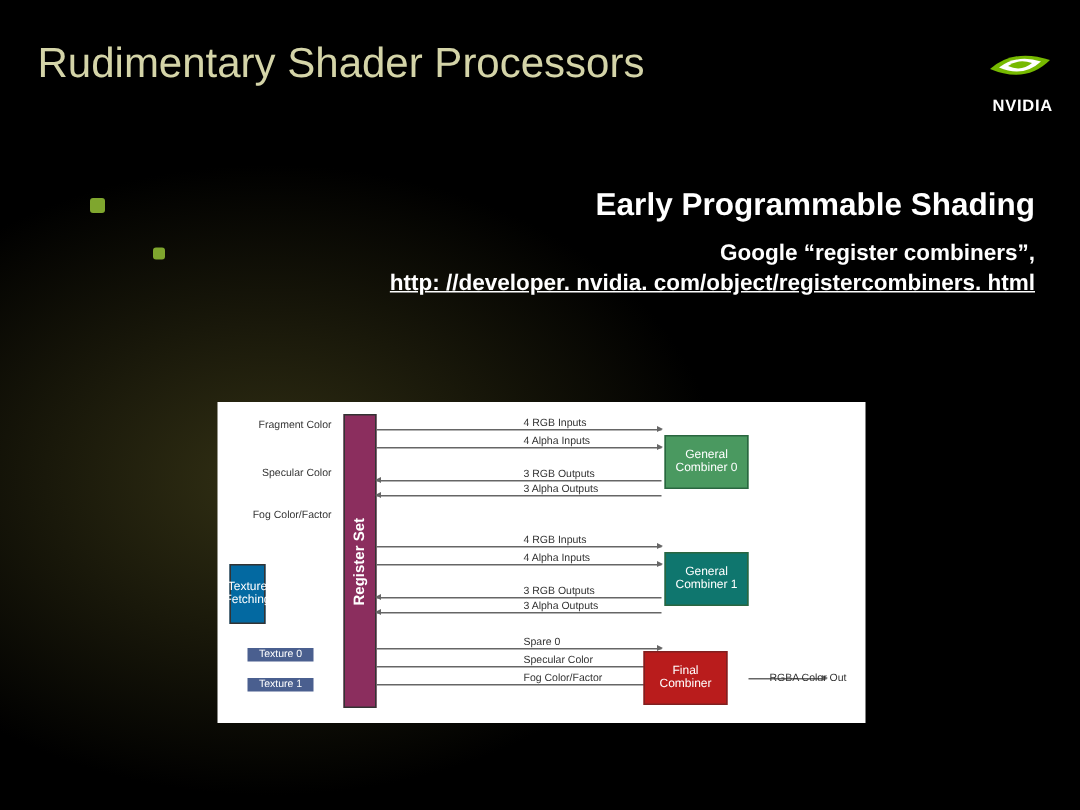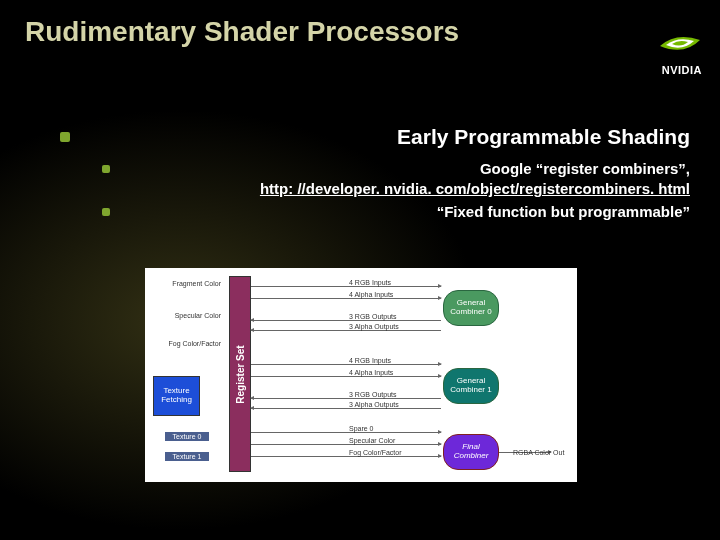--- a/index.html
+++ b/index.html
@@ -8,24 +8,24 @@
     height: 540px;
     background: #000;
     background: radial-gradient(ellipse 500px 350px at 180px 320px, #323014 0%, #000 60%);
     font-family: Arial, Helvetica, sans-serif;
     color: #fff;
     position: relative;
     overflow: hidden;
   }
   .title {
     position: absolute;
-    top: 16px;
+    top: 26px;
     left: 25px;
     font-size: 28px;
-    font-weight: bold;
+    font-weight: normal;
     color: #d4d4a8;
   }
   .logo {
     position: absolute;
     top: 30px;
     right: 18px;
     text-align: right;
   }
   .logo-eye {
     width: 44px;
@@ -91,27 +91,27 @@
     left: 145px;
     width: 432px;
     height: 214px;
     background: #fff;
     font-size: 7px;
     font-family: Arial, sans-serif;
     color: #333;
   }
   .dg-inner { position: absolute; inset: 8px; }
   .box { position: absolute; border: 1px solid #333; display: flex; align-items: center; justify-content: center; text-align: center; line-height: 1.1; }
-  .tex-fetch { left: 0; top: 100px; width: 47px; height: 40px; background: #1d4ed8; color: #fff; font-size: 8px; }
+  .tex-fetch { left: 0; top: 100px; width: 24px; height: 40px; background: #0369a1; color: #fff; font-size: 8px; }
   .reg-set { left: 76px; top: 0; width: 22px; height: 196px; background: #8b2e5e; color: #fff; }
   .reg-set span { transform: rotate(-90deg); white-space: nowrap; font-size: 10px; font-weight: bold; }
-  .combiner { width: 56px; height: 36px; font-size: 8px; border-radius: 15px; }
+  .combiner { width: 56px; height: 36px; font-size: 8px; }
   .gc0 { left: 290px; top: 14px; background: #4a9960; color: #fff; border-color: #2a6640; }
   .gc1 { left: 290px; top: 92px; background: #0f766e; color: #fff; border-color: #2a6640; }
-  .fc  { left: 290px; top: 158px; background: #6d28d9; color: #fff; border-color: #802020; font-style: italic; }
+  .fc  { left: 276px; top: 158px; background: #b91c1c; color: #fff; border-color: #802020; }
   .lbl-left { position: absolute; text-align: right; width: 60px; left: 8px; font-size: 7px; color: #333; }
   .lbl-mid { position: absolute; text-align: left; left: 196px; font-size: 7px; color: #333; }
   .lbl-right { position: absolute; left: 360px; font-size: 7px; color: #333; }
   .arrow { position: absolute; height: 1px; background: #666; }
   .arrow::after { content: ""; position: absolute; right: -1px; top: -2px; border-left: 4px solid #666; border-top: 2.5px solid transparent; border-bottom: 2.5px solid transparent; }
   .footer {
     position: absolute;
     bottom: 12px;
     left: 25px;
     font-size: 8px;
@@ -132,21 +132,20 @@
   </svg>
   <div class="logo-text">NVIDIA</div>
 </div>
 
 <div class="content">
   <div class="b1">Early Programmable Shading</div>
   <div class="b2">
     <span>Google “register combiners”, </span><br>
     <span class="link">http: //developer. nvidia. com/object/registercombiners. html</span>
   </div>
-  <div class="b2">“Fixed function but programmable”</div>
 </div>
 
 <div class="diagram">
   <div class="dg-inner">
     <div class="lbl-left" style="top:4px">Fragment Color</div>
     <div class="lbl-left" style="top:36px">Specular Color</div>
     <div class="lbl-left" style="top:64px">Fog Color/Factor</div>
     <div class="lbl-left" style="top:156px;color:#fff;background:#4a5f8f;width:44px;left:12px;padding:1px 0;text-align:center">Texture 0</div>
     <div class="lbl-left" style="top:176px;color:#fff;background:#4a5f8f;width:44px;left:12px;padding:1px 0;text-align:center">Texture 1</div>
 

